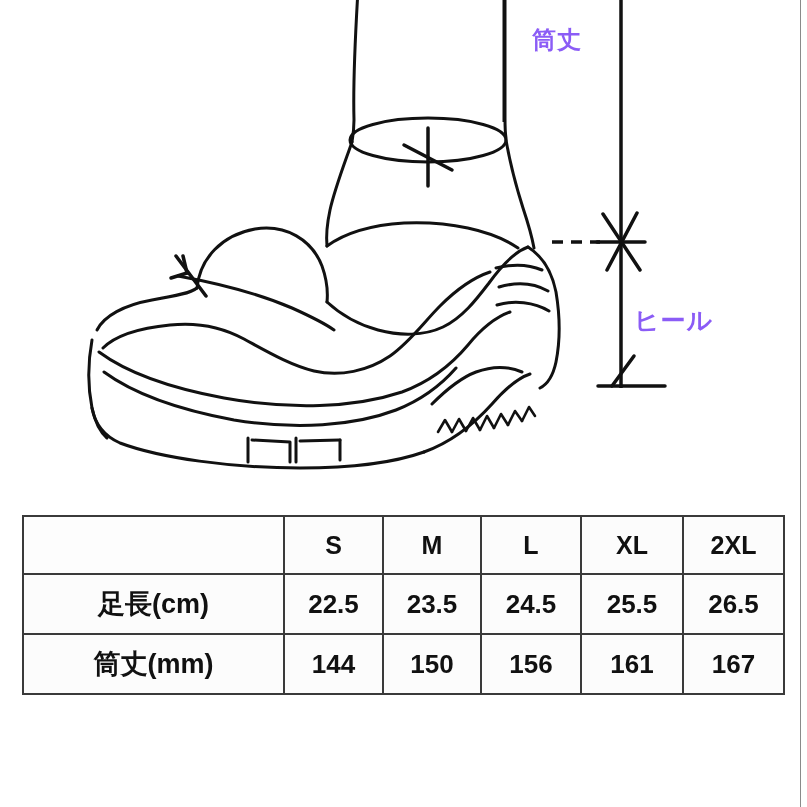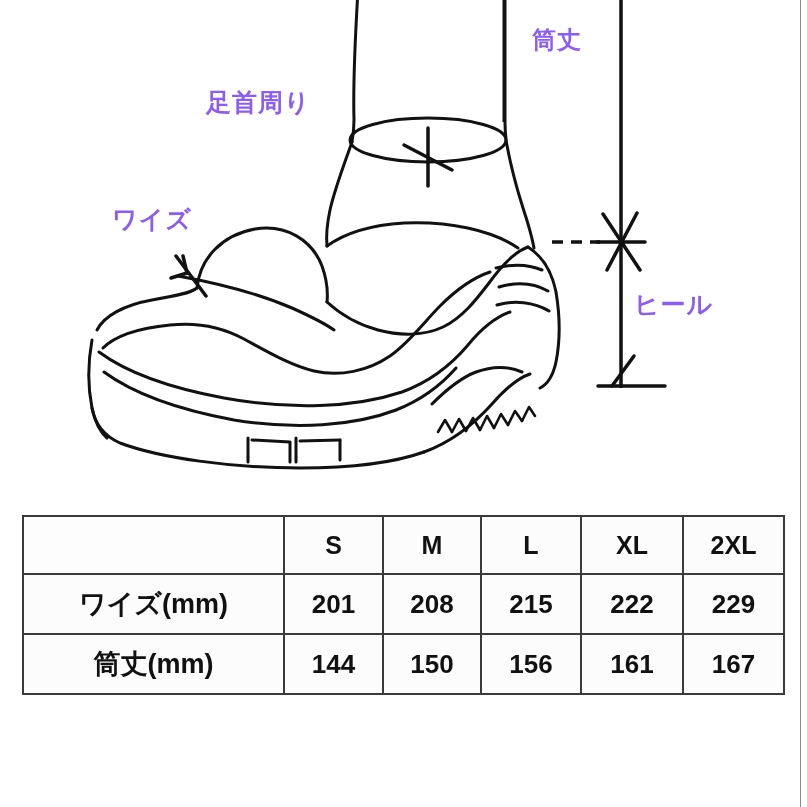--- a/index.html
+++ b/index.html
@@ -40,21 +40,21 @@
   .dlabel {
     position: absolute;
     color: #8b5cf6;
     font-weight: 700;
     white-space: nowrap;
     letter-spacing: 1px;
   }
   #label-ankle  { left: 206px; top: 86px;  font-size: 25px; }
   #label-shaft  { left: 532px; top: 24px;  font-size: 24px; }
   #label-width  { left: 112px; top: 203px; font-size: 25px; }
-  #label-heel   { left: 634px; top: 288px; font-size: 25px; }
+  #label-heel   { left: 634px; top: 304px; font-size: 25px; }
 
   
   #size-table-wrap {
     position: absolute;
     left: 22px;
     top: 515px;
     width: 761px;
   }
   table.size-table {
     border-collapse: collapse;
@@ -189,25 +189,23 @@
         <line x1="598" y1="386" x2="665" y2="386" stroke="#111111" stroke-width="3.5" stroke-linecap="round"></line>
 
         <line x1="612" y1="386" x2="634" y2="356" stroke="#111111" stroke-width="3.5" stroke-linecap="round"></line>
       </g>
 
       <g>
         <line x1="552" y1="242" x2="600" y2="242" stroke="#111111" stroke-width="3.5" stroke-dasharray="11 8" stroke-linecap="butt"></line>
       </g>
     </svg>
 
-    <div class="dlabel" id="label-ankle">足首周り</div>
 
     <div class="dlabel" id="label-shaft">筒丈</div>
 
-    <div class="dlabel" id="label-width">ワイズ</div>
 
     <div class="dlabel" id="label-heel">ヒール</div>
   </div>
 
   <div id="size-table-wrap">
     <table class="size-table">
       <colgroup>
         <col class="c-label">
           <col class="c-s">
           <col class="c-m">
@@ -220,26 +218,26 @@
           <th class="blank"></th>
           <th>S</th>
           <th>M</th>
           <th>L</th>
           <th>XL</th>
           <th>2XL</th>
         </tr>
       </thead>
       <tbody>
         <tr>
-          <td class="rowlabel">ワイズ(mm)</td>
-          <td class="val">201</td>
-          <td class="val">208</td>
-          <td class="val">215</td>
-          <td class="val">222</td>
-          <td class="val">229</td>
+          <td class="rowlabel">足長(cm)</td>
+          <td class="val">22.5</td>
+          <td class="val">23.5</td>
+          <td class="val">24.5</td>
+          <td class="val">25.5</td>
+          <td class="val">26.5</td>
         </tr>
         <tr>
           <td class="rowlabel">筒丈(mm)</td>
           <td class="val">144</td>
           <td class="val">150</td>
           <td class="val">156</td>
           <td class="val">161</td>
           <td class="val">167</td>
         </tr>
       </tbody>

